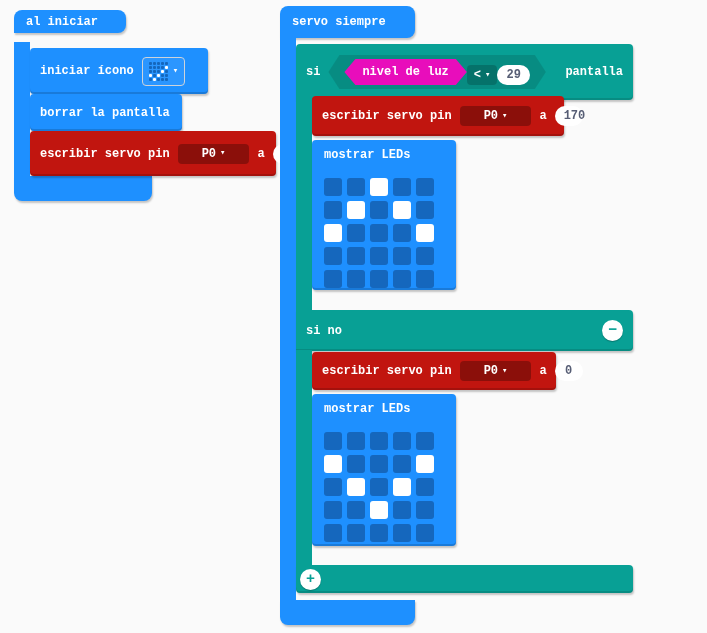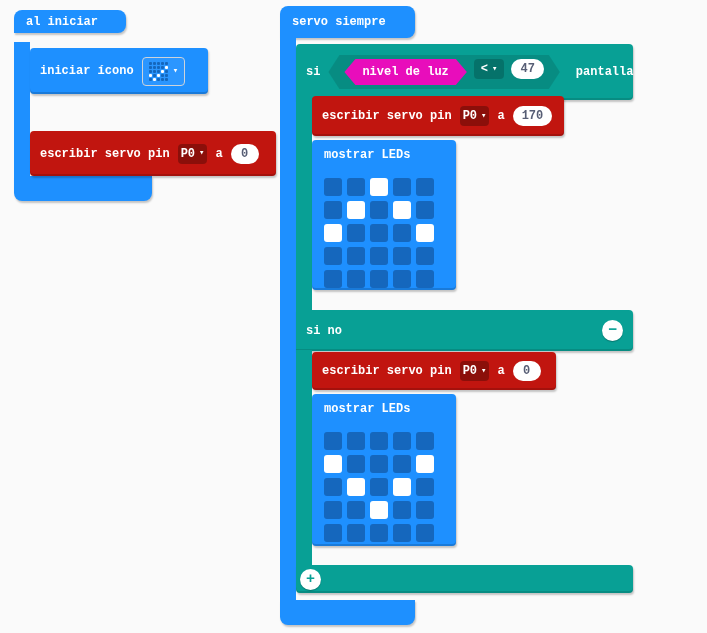--- a/index.html
+++ b/index.html
@@ -18,35 +18,35 @@
   .row{display:flex;align-items:center;gap:8px;padding:0 10px;}
   .hat{border-radius:8px 8px 8px 0;display:flex;align-items:center;padding:0 12px;}
   .footer{border-radius:0 0 8px 8px;}
   .spine{box-shadow:none;}
   .block{border-radius:4px;box-shadow:1px 2px 2px rgba(0,0,0,.22), inset 0 -2px 0 rgba(0,0,0,.15);}
   .bar{border-radius:4px;box-shadow:1px 2px 2px rgba(0,0,0,.22), inset 0 -2px 0 rgba(0,0,0,.12);}
   .lbl{white-space:nowrap;}
   .caret{font-size:9px;line-height:1;}
   .pin-field{
     display:flex;align-items:center;gap:4px;background:rgba(0,0,0,.28);
-    border-radius:4px;padding:3px 3px;cursor:pointer;
+    border-radius:4px;padding:3px 24px;cursor:pointer;
   }
   .num-pill{
     background:#fff;color:var(--pill-text,#575e75);border-radius:999px;
     padding:3px 9px;font-size:12px;min-width:10px;text-align:center;
   }
   .op-field{
     display:flex;align-items:center;gap:4px;background:rgba(0,0,0,.18);
     border-radius:4px;padding:3px 7px;
   }
   .hex{
     clip-path:polygon(11px 0%,calc(100% - 11px) 0%,100% 50%,calc(100% - 11px) 100%,11px 100%,0% 50%);
   }
   .hex-outer{
-    display:flex;align-items:flex-start;gap:7px;background:rgba(0,0,0,.12);
+    display:flex;align-items:flex-end;gap:0;background:rgba(0,0,0,.12);
     padding:4px 16px;
   }
   .hex-magenta{
     background:var(--magenta,#e80dbb);padding:6px 18px;white-space:nowrap;
   }
   .icon-field{
     display:flex;align-items:center;gap:5px;border:1px solid #cdd3da;
     border-radius:4px;padding:4px 6px;background:rgba(255,255,255,.06);cursor:pointer;
   }
   .mini-grid{display:grid;grid-template-columns:repeat(5,3px);gap:1px;}
@@ -101,20 +101,23 @@
           <div class="led-dot"></div>
           <div class="led-dot on"></div>
           <div class="led-dot"></div>
           <div class="led-dot"></div>
           <div class="led-dot"></div>
         </div>
       <span class="caret">▾</span>
     </div>
   </div>
 
+  <div class="piece block blue row" style="left:30px;top:94px;width:152px;height:37px">
+    <span class="lbl">borrar la pantalla</span>
+  </div>
 
   <div class="piece block red row" style="left:30px;top:131px;width:246px;height:45px">
     <span class="lbl">escribir servo pin</span>
     <div class="pin-field">
       <span>P0</span>
       <span class="caret">▾</span>
     </div>
     <span class="lbl">a</span>
     <span class="num-pill">0</span>
   </div>
@@ -128,21 +131,21 @@
   <div class="piece bar teal row" style="left:296px;top:44px;width:337px;height:56px;border-radius:4px 4px 4px 0">
     <span class="lbl">si</span>
     <div class="hex hex-outer">
       <div class="hex hex-magenta">
         <span class="lbl">nivel de luz</span>
       </div>
       <div class="op-field">
         <span>&lt;</span>
         <span class="caret">▾</span>
       </div>
-      <span class="num-pill">47</span>
+      <span class="num-pill">29</span>
     </div>
     <span class="spacer"></span>
     <span class="lbl">pantalla</span>
   </div>
 
   <div class="piece teal spine" style="left:296px;top:88px;width:16px;height:222px"></div>
 
   <div class="piece block red row" style="left:312px;top:96px;width:252px;height:40px">
     <span class="lbl">escribir servo pin</span>
     <div class="pin-field">

